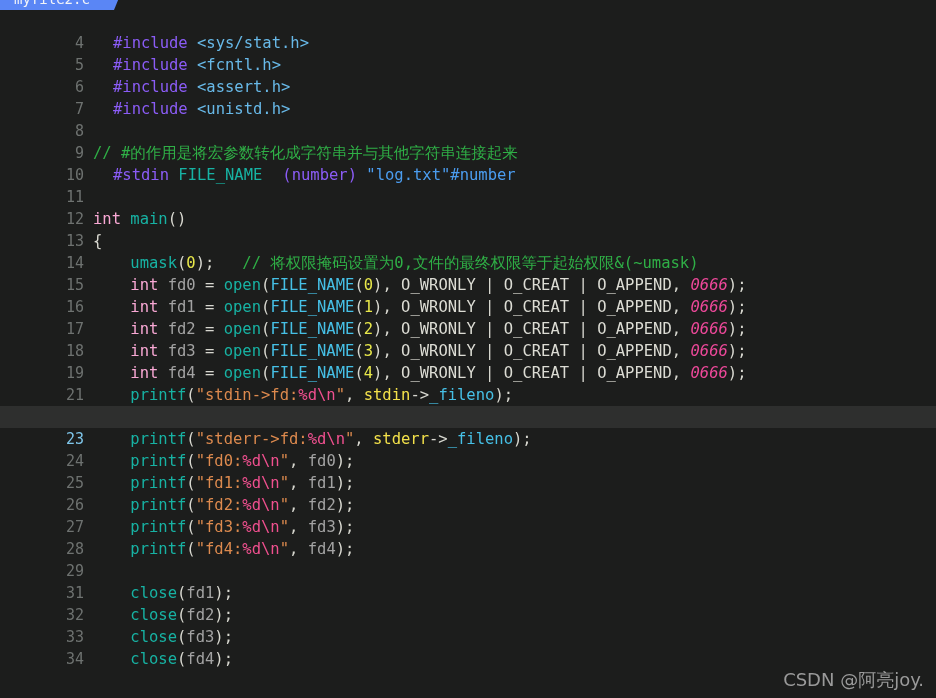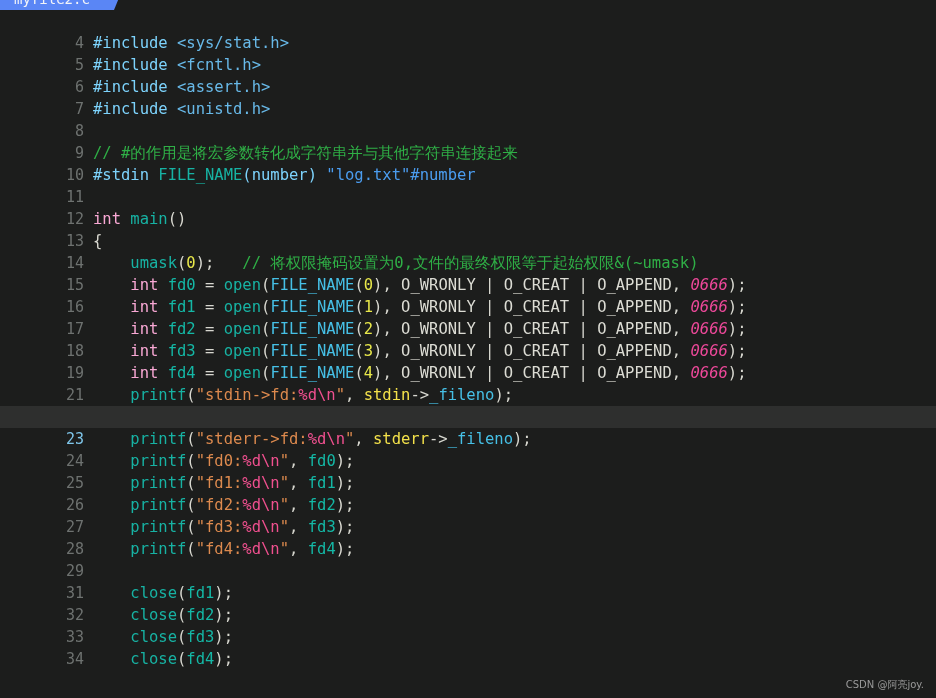--- a/index.html
+++ b/index.html
@@ -89,46 +89,46 @@
   }
 
   .src {
     display: inline-block;
     padding-left: 9px;
     vertical-align: top;
     color: #d8d8d0;
   }
 
   
-  .pp      { color: #7dd3fc; }            
+  .pp      { color: #8b5cf6; margin-left: 20px; }            
   .hdr     { color: #68b9e8; }            
   .cmt     { color: #2faf46; }            
   .kw      { color: #f9a8d4; }            
   .fn      { color: #17b2a3; }            
   .macro   { color: #46c0e6; }            
   .macrodef{ color: #17b2a3; }            
   .str     { color: #dd8a4e; }            
   .strblue { color: #4b9df0; }            
   .num     { color: #e8e84a; }            
   .numo    { color: #ec4899; font-style: italic; }            
   .pct     { color: #f0508f; }            
   .punct   { color: #d8d8d0; }
-  .plain   { color: #14b8a6; }
+  .plain   { color: #a3a3a3; }
   .std     { color: #f3e14a; }            
   .fileno  { color: #46c0e6; }            
   .flag    { color: #dcdcd4; }            
   .cn      { font-family: "DejaVu Sans", "Liberation Sans", sans-serif; }
 
   
   .watermark {
     position: absolute;
     right: 12px;
     bottom: 6px;
     color: #9a9a9a;
-    font-size: 10px;
+    font-size: 18px;
     font-family: "DejaVu Sans", "Liberation Sans", sans-serif;
     white-space: nowrap;
   }
 </style>
 </head>
 <body>
 
 <div id="editor">
 
   <div class="tabstrip">

